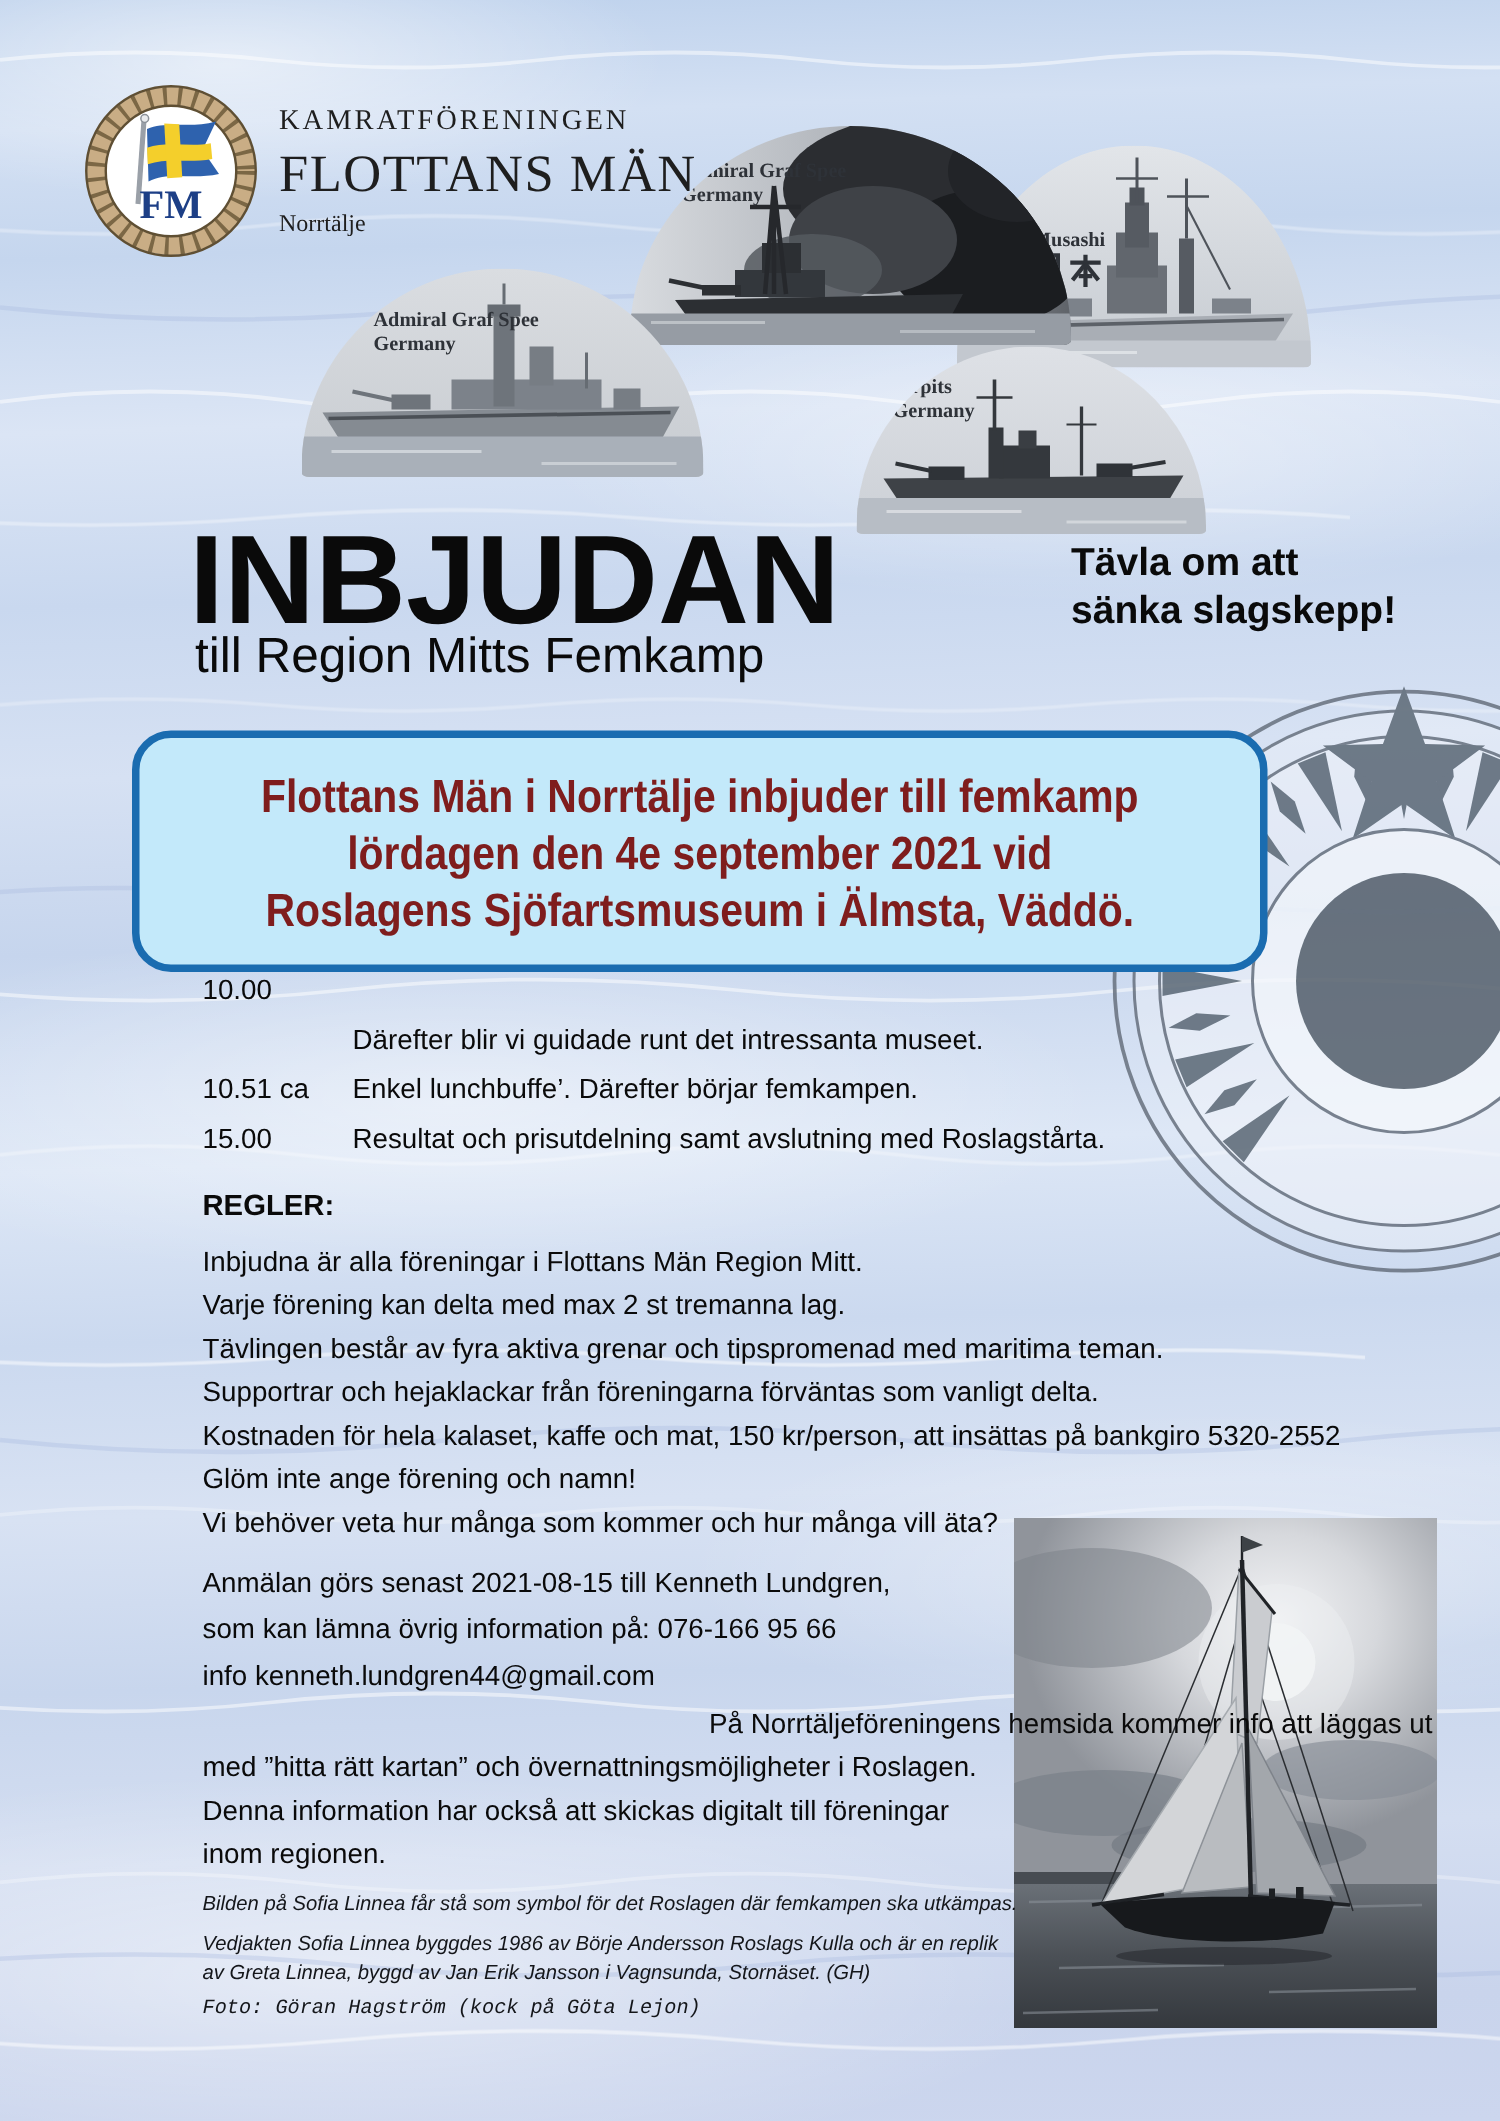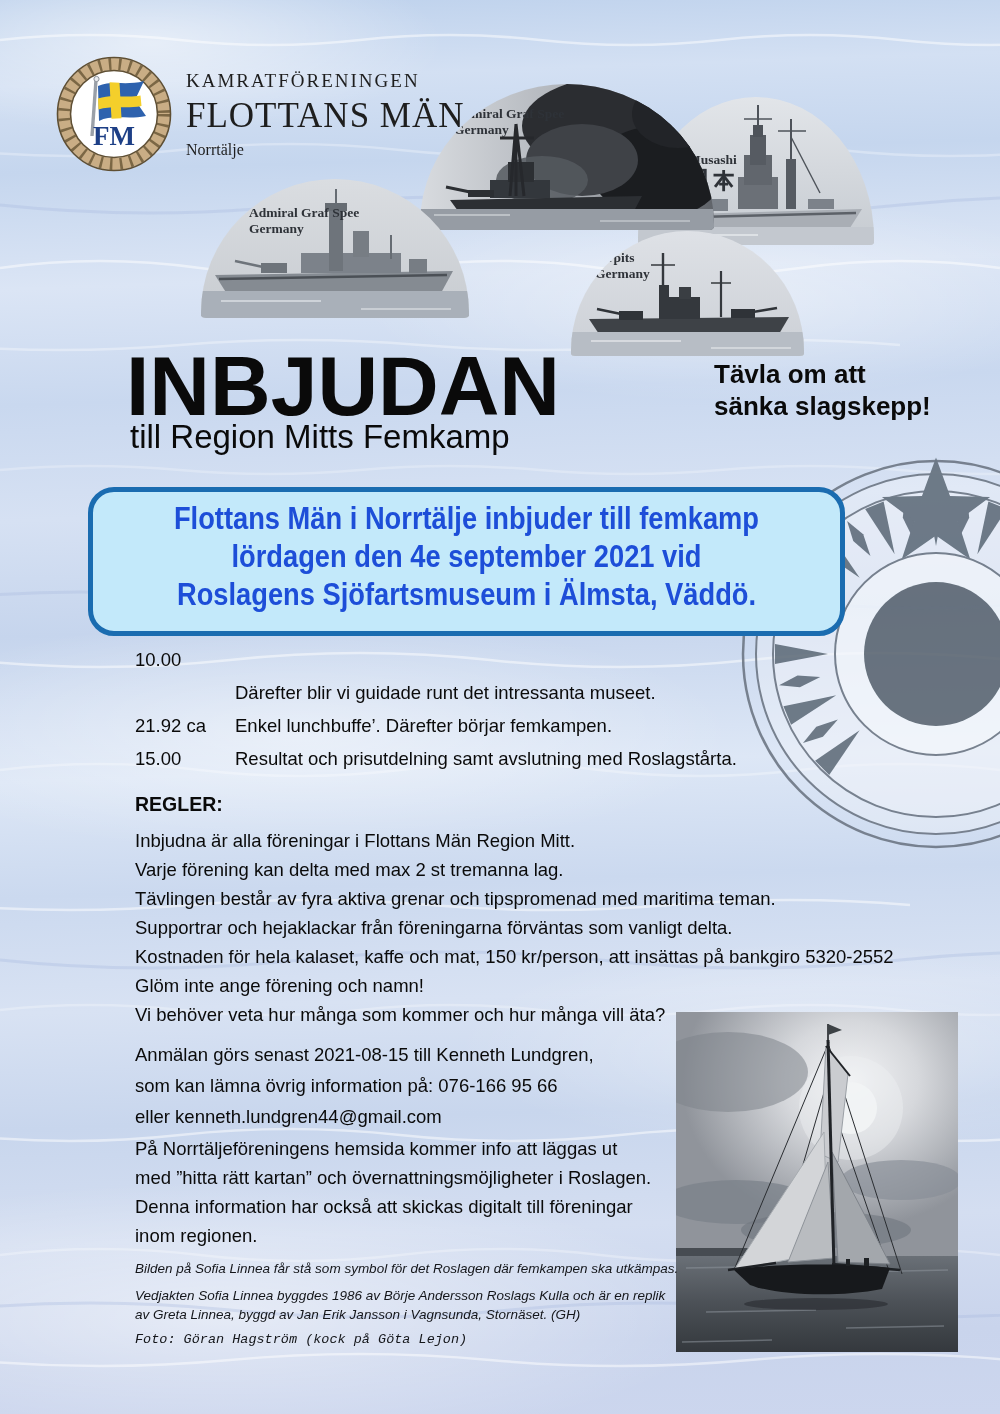--- a/index.html
+++ b/index.html
@@ -35,21 +35,21 @@
   
   .title-main{left:126px;top:344px;font-size:84px;line-height:84px;font-weight:700;
     letter-spacing:0;z-index:5;white-space:nowrap;}
   .title-sub{left:130px;top:418px;font-size:33px;z-index:5;white-space:nowrap;}
   .tagline{left:714px;top:358px;width:280px;font-weight:700;
     font-size:26px;line-height:32px;z-index:6;}
 
   
   .inv-box{left:88px;top:487px;width:747px;height:131px;border:5px solid #1a6cb0;
     border-radius:26px;background:#c3e9fa;z-index:5;text-align:center;
-    font-weight:700;font-size:31px;line-height:38px;color:#1d4ed8;padding-top:8px;
+    font-weight:700;font-size:31px;line-height:38px;color:#7f1d1d;padding-top:20px;
     box-sizing:content-box;}
   .inv-line{display:block;transform:scaleX(.88);white-space:nowrap;}
 
   
   .compass{left:738px;top:456px;width:396px;height:396px;z-index:1;}
 
   
   .main-col{left:135px;top:650px;width:820px;z-index:6;font-size:18.5px;}
   .sec-head{font-weight:700;font-size:19.5px;margin:0 0 14px 0;}
   .prog-row{display:grid;grid-template-columns:100px 1fr;margin-bottom:13px;
@@ -313,45 +313,45 @@
   <div class="abs main-col">
 
     <div class="prog-row">
       <span>10.00</span>
     </div>
     <div class="prog-row">
       <span></span>
       <span>Därefter blir vi guidade runt det intressanta museet.</span>
     </div>
     <div class="prog-row">
-      <span>21.92 ca</span>
+      <span>10.51 ca</span>
       <span>Enkel lunchbuffe’. Därefter börjar femkampen.</span>
     </div>
     <div class="prog-row">
       <span>15.00</span>
       <span>Resultat och prisutdelning samt avslutning med Roslagstårta.</span>
     </div>
 
     <div class="sec-head" style="margin-top:24px;margin-bottom:10px;">REGLER:</div>
     <div class="rline">Inbjudna är alla föreningar i Flottans Män Region Mitt.</div>
     <div class="rline">Varje förening kan delta med max 2 st tremanna lag.</div>
     <div class="rline">Tävlingen består av fyra aktiva grenar och tipspromenad med maritima teman.</div>
     <div class="rline">Supportrar och hejaklackar från föreningarna förväntas som vanligt delta.</div>
     <div class="rline"><span>Kostnaden för hela kalaset, kaffe och mat, </span><b>150</b><span> kr/person, att insättas på bankgiro </span><b>5320-2552</b></div>
     <div class="rline">Glöm inte ange förening och namn!</div>
     <div class="rline">Vi behöver veta hur många som kommer och hur många vill äta?</div>
 
     <div class="reg-block">
       <div style="white-space:nowrap;"><b>Anmälan görs senast 2021-08-15</b><span> till Kenneth Lundgren,</span></div>
       <div style="white-space:nowrap;">som kan lämna övrig information på: 076-166 95 66</div>
-      <div style="white-space:nowrap;">eller kenneth.lundgren44@gmail.com</div>
+      <div style="white-space:nowrap;">info kenneth.lundgren44@gmail.com</div>
     </div>
 
     <div class="web-block">
-      <div style="white-space:nowrap;">På Norrtäljeföreningens hemsida kommer info att läggas ut</div>
+      <div style="white-space:nowrap;text-align:right;">På Norrtäljeföreningens hemsida kommer info att läggas ut</div>
       <div style="white-space:nowrap;">med ”hitta rätt kartan” och övernattningsmöjligheter i Roslagen.</div>
       <div style="white-space:nowrap;">Denna information har också att skickas digitalt till föreningar</div>
       <div style="white-space:nowrap;">inom regionen.</div>
     </div>
 
     <div class="capt capt1">Bilden på Sofia Linnea får stå som symbol för det Roslagen där femkampen ska utkämpas.</div>
     <div class="capt capt2">
       <div>Vedjakten Sofia Linnea byggdes 1986 av Börje Andersson Roslags Kulla och är en replik</div>
       <div>av Greta Linnea, byggd av Jan Erik Jansson i Vagnsunda, Stornäset. (GH)</div>
     </div>

